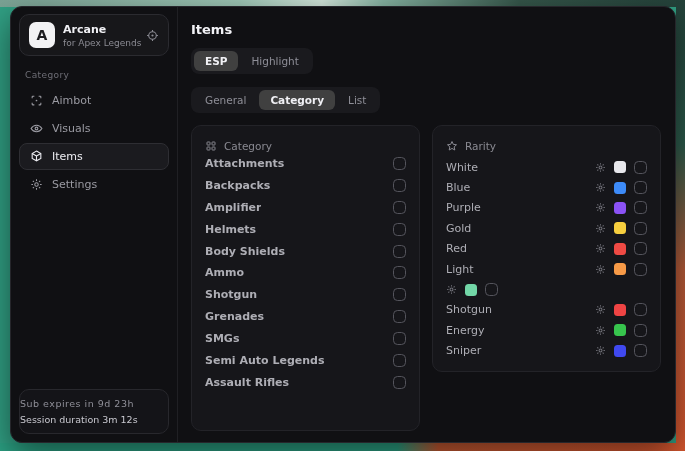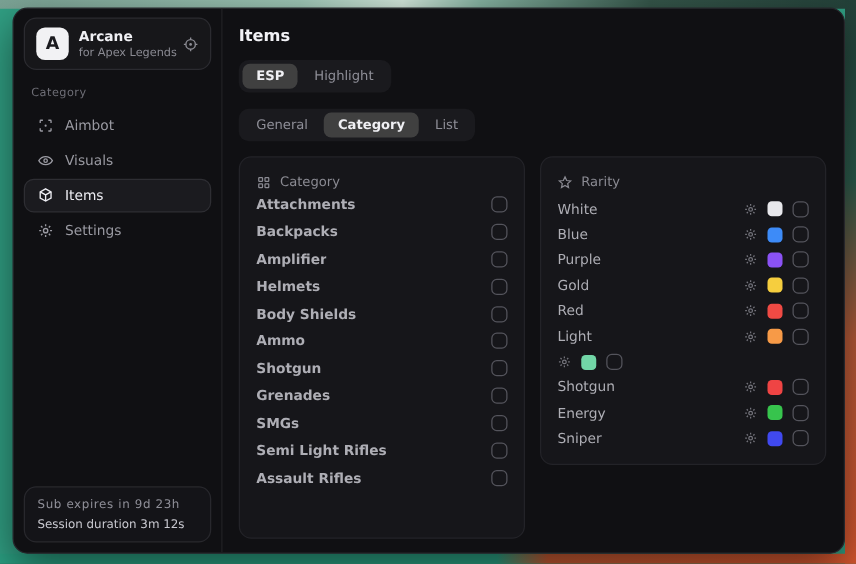--- a/index.html
+++ b/index.html
@@ -40,21 +40,21 @@
 
   .section-label { font-size:9px; color:#6e6e76; margin:14px 6px 7px; letter-spacing:.4px; }
 
   .nav-item { display:flex; align-items:center; gap:9px; padding:0 10px; height:27px;
     border-radius:8px; border:1px solid transparent; color:#9a9aa2; font-size:11px;
     margin-bottom:1px; cursor:pointer; }
   .nav-item.selected { background:#1b1b1f; border-color:#2e2e33; color:#ededf2; }
   .nav-item svg { width:13px; height:13px; flex:none; }
 
   .sidebar-footer { margin-top:auto; border:1px solid #28282d; background:#141418;
-    border-radius:10px; padding:8px 10px; }
+    border-radius:10px; padding:8px 0; }
   .footer-line1 { font-size:9.5px; color:#8f8f98; letter-spacing:.5px; white-space:nowrap; }
   .footer-line2 { font-size:9.5px; color:#c9c9d0; margin-top:5px; white-space:nowrap; }
 
   
   .main { flex:1; min-width:0; padding:15px 14px 0 13px; display:flex; flex-direction:column; }
   .page-title { font-size:13px; font-weight:bold; color:#f2f2f6; }
   .pill-group { display:inline-flex; background:#1a1a1e; border-radius:8px; padding:3px;
     gap:2px; align-self:flex-start; }
   .mode-group { margin-top:11px; }
   .tab-group { margin-top:13px;align-items:center; }
@@ -238,21 +238,21 @@
               <span class="row-label">Grenades</span>
               <span class="checkbox"></span>
             </div>
 
             <div class="cat-row">
               <span class="row-label">SMGs</span>
               <span class="checkbox"></span>
             </div>
 
             <div class="cat-row">
-              <span class="row-label">Semi Light Rifles</span>
+              <span class="row-label">Semi Auto Legends</span>
               <span class="checkbox"></span>
             </div>
 
             <div class="cat-row">
               <span class="row-label">Assault Rifles</span>
               <span class="checkbox"></span>
             </div>
 
             <div class="cat-row">
               

